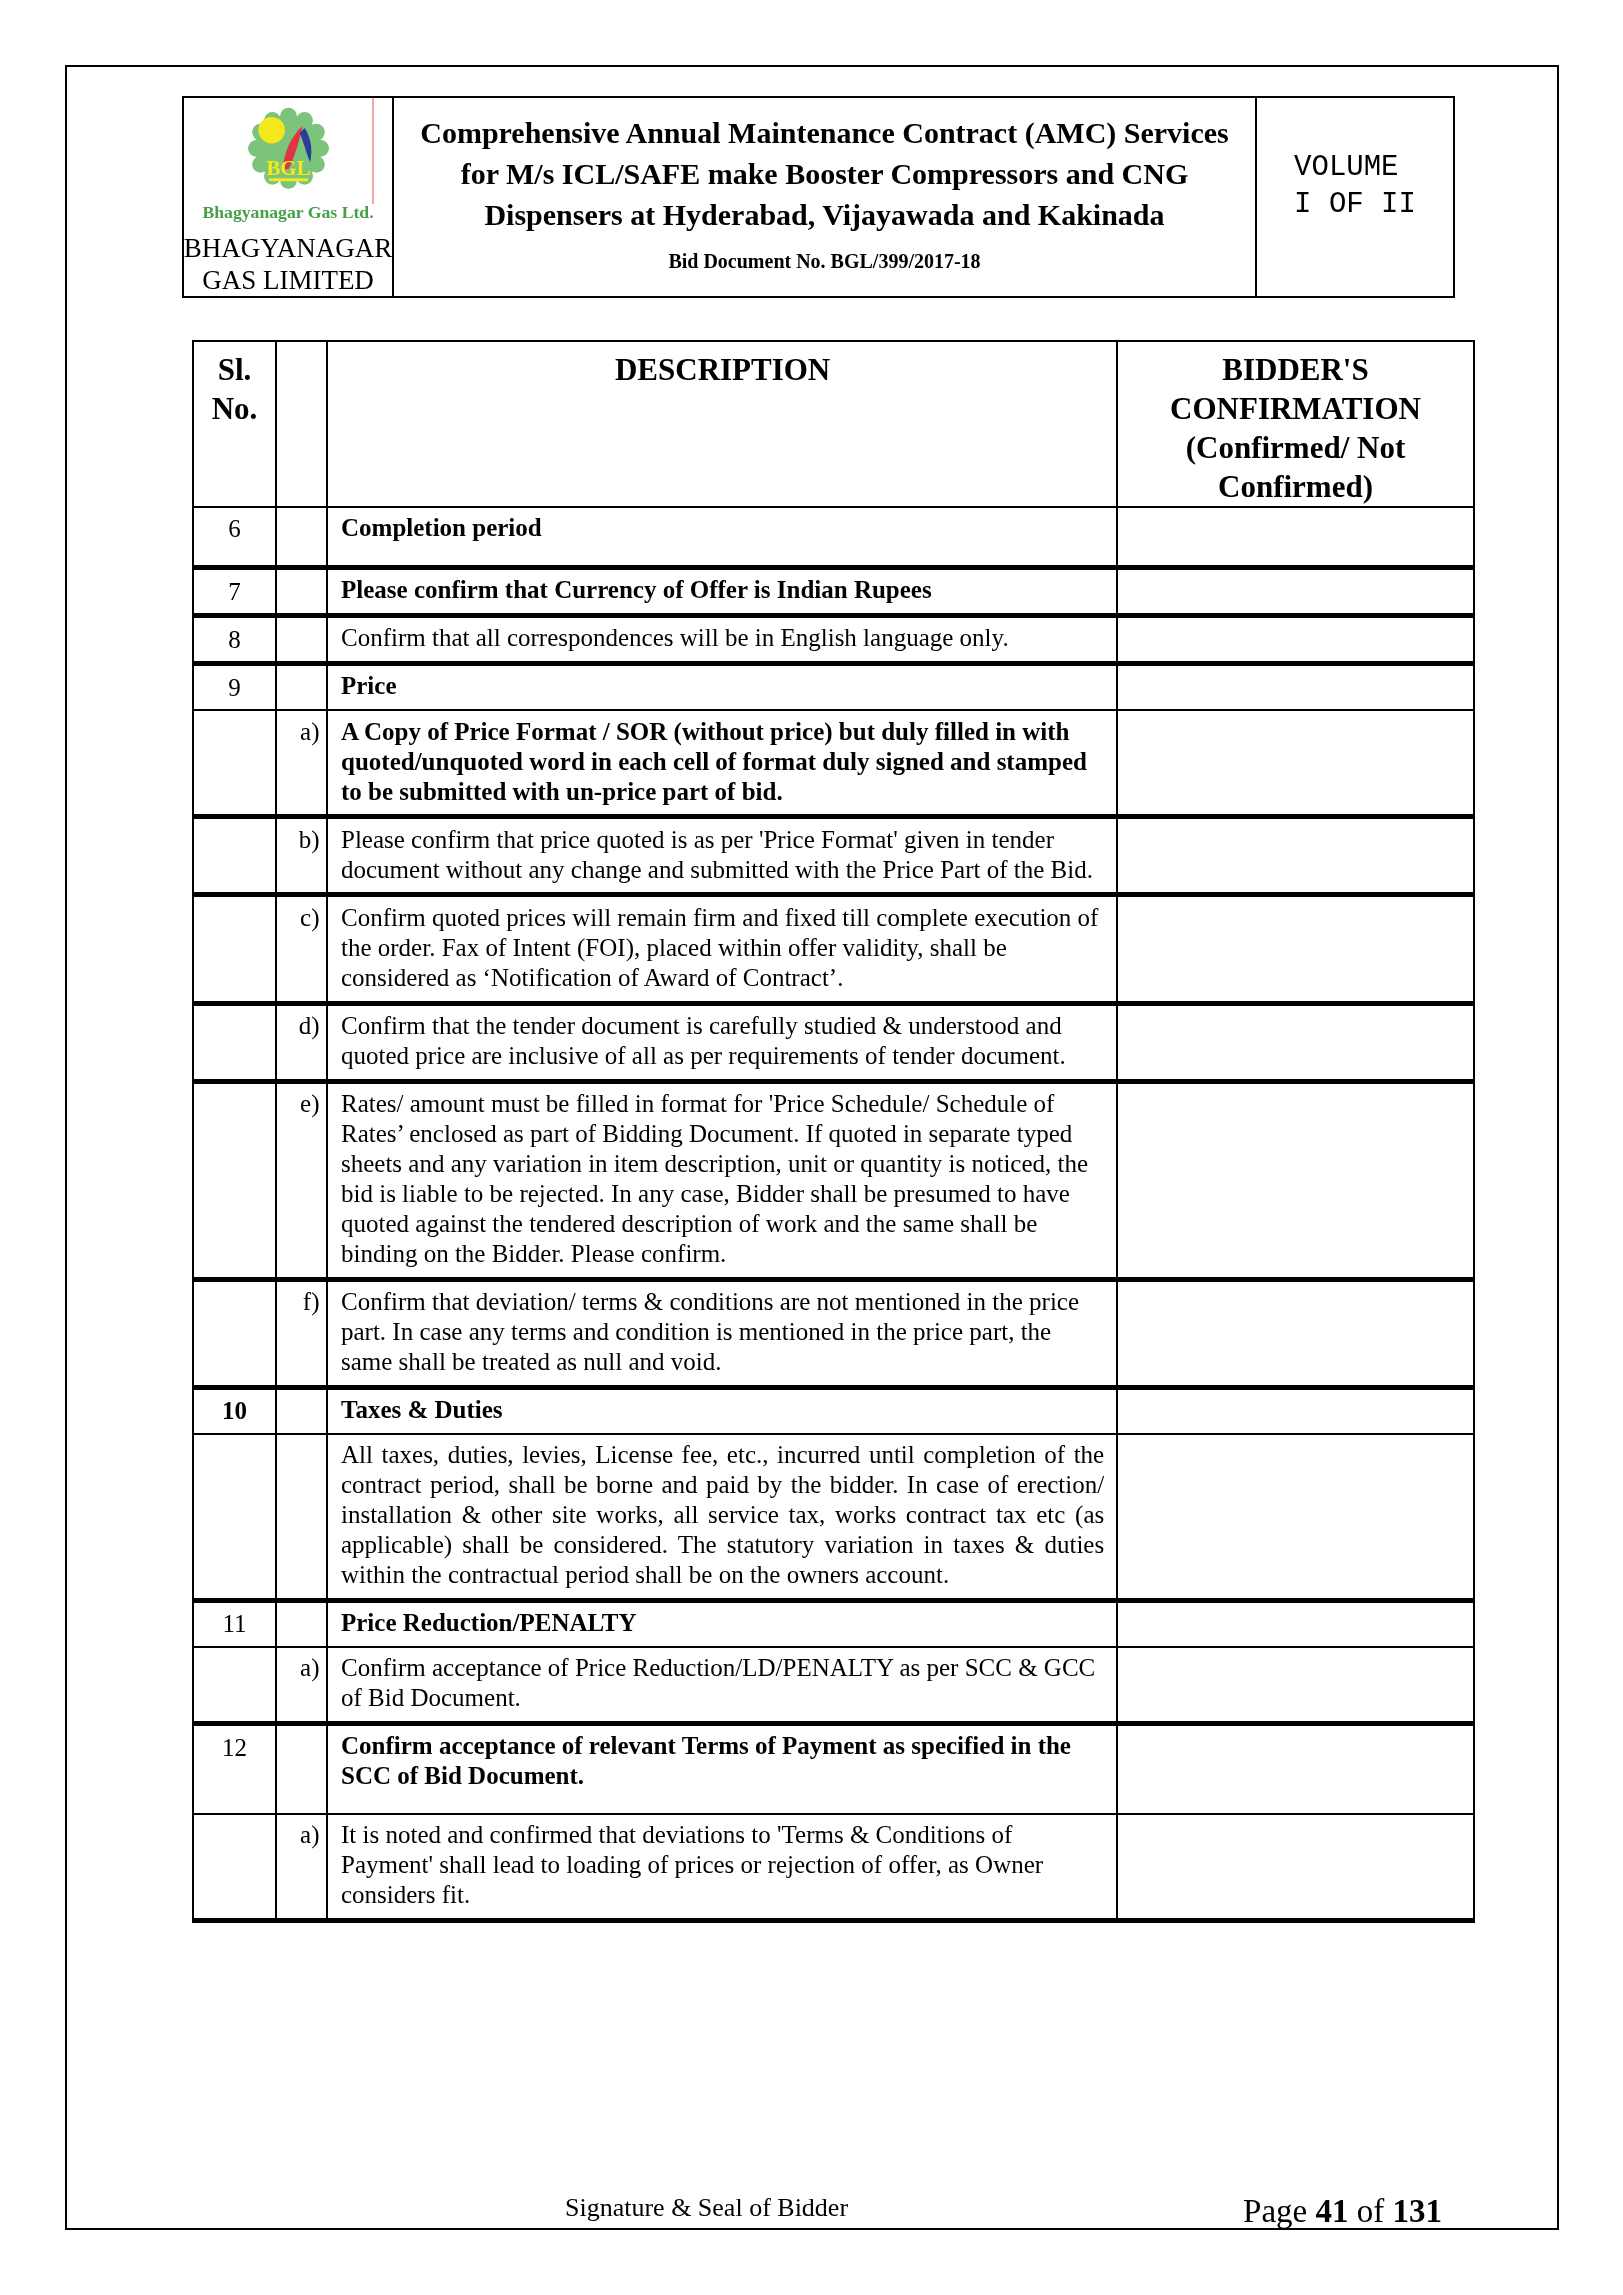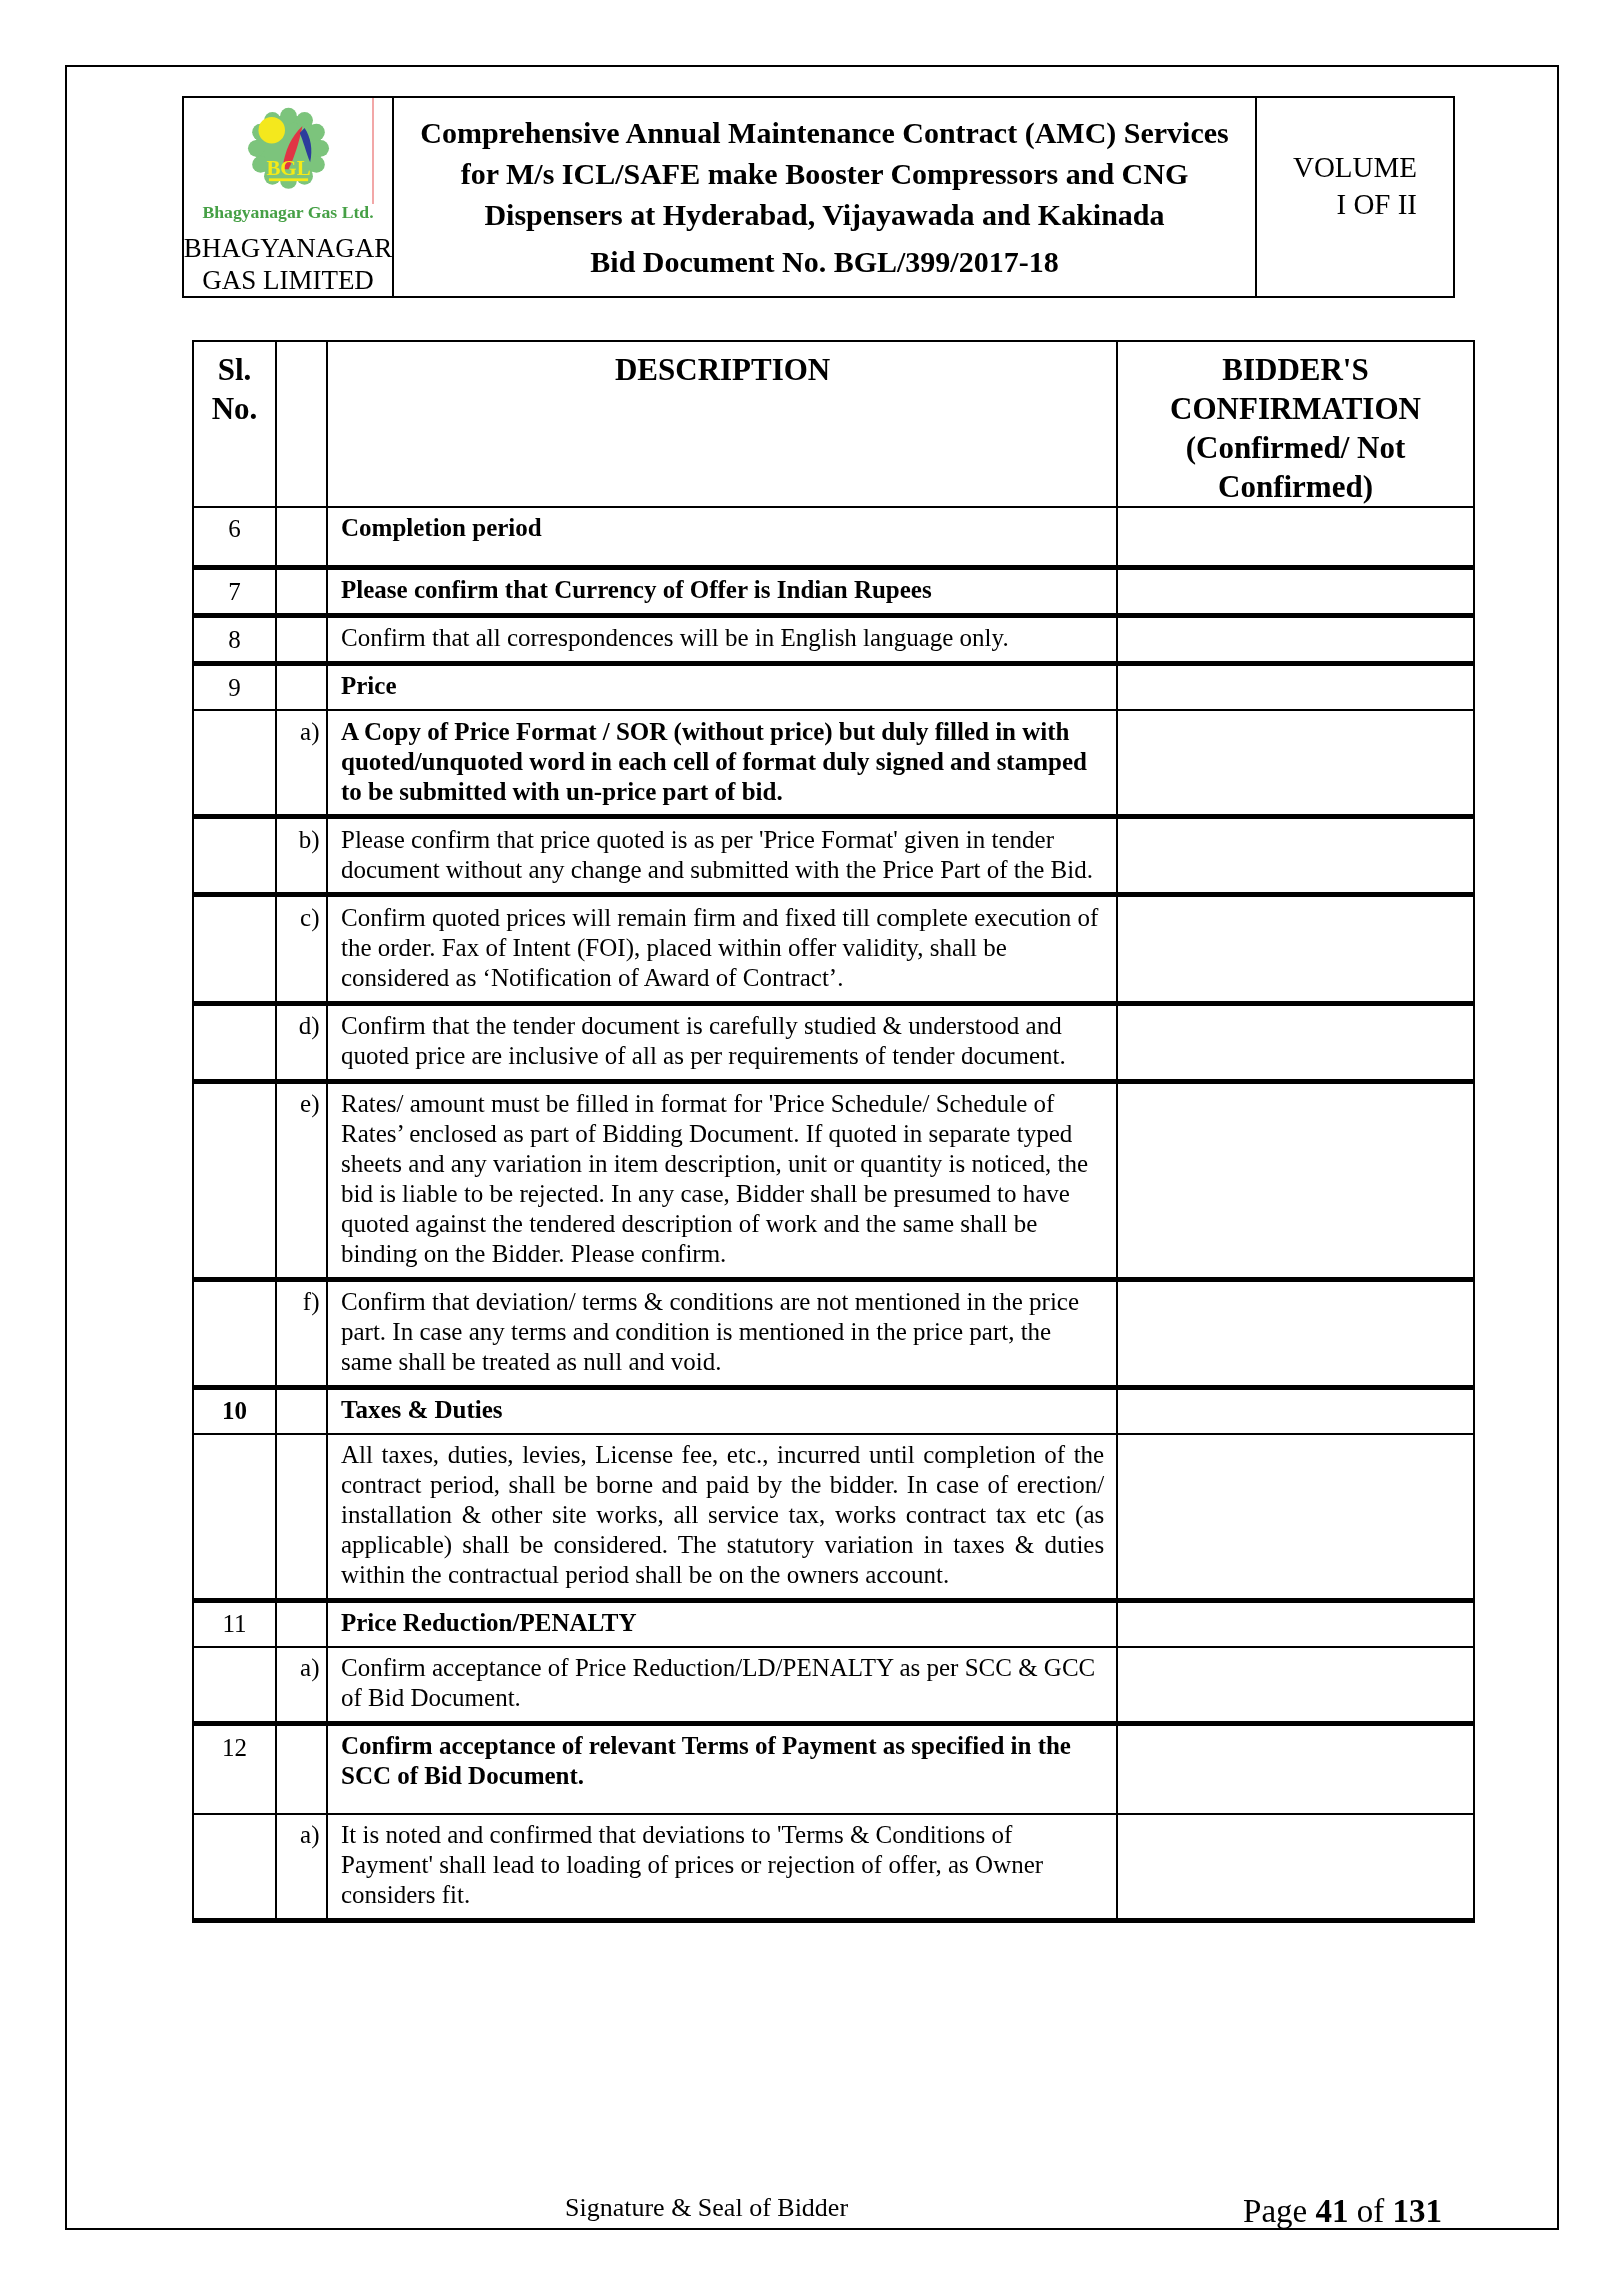--- a/index.html
+++ b/index.html
@@ -13,24 +13,24 @@
   .header-table { position:absolute; left:182px; top:96px; width:1273px; height:202px;
                   border:2.6px solid #000; display:flex; }
   .logo-cell { width:210px; border-right:2.6px solid #000; position:relative;
                display:flex; flex-direction:column; align-items:center; padding-top:6.5px; }
   .logo-edge-line { position:absolute; left:188px; top:0; width:2px; height:106px; }
   .logo-caption { font-size:17.7px; font-weight:bold; margin-top:-2.6px; }
   .company-name { font-size:27px; line-height:32px; text-align:center; margin-top:9.2px; color:#000; }
 
   .title-cell { flex:1; border-right:2.6px solid #000; text-align:center; padding:14.4px 25px 0 25px; }
   .doc-title { font-weight:bold; font-size:30px; line-height:41px; }
-  .bid-doc-no { font-weight:bold; font-size:30px; line-height:41px; margin-top:5.2px; }
+  .bid-doc-no { font-weight:bold; font-size:20px; line-height:41px; margin-top:5.2px; }
 
   .volume-cell { width:196px; display:flex; align-items:center; justify-content:center;
-                 text-align:right; font-size:29px; line-height:37px; padding-bottom:22px; }
+                 text-align:left; font-size:29px; line-height:37px; padding-bottom:22px;font-family:Liberation Mono, monospace; }
 
   
   table.main { position:absolute; left:192px; top:340px; width:1281px;
                border-collapse:collapse; border:2.6px solid #000; border-bottom:5.2px solid #000;
                table-layout:fixed; }
   table.main td { border:2px solid #000; border-bottom:none; vertical-align:top;
                   font-size:25px; line-height:30px; overflow:hidden; }
   table.main tr.thick td { border-top-width:5.2px; }
   td.sl { text-align:center; padding-top:6.5px; }
   td.letter { text-align:right; padding:5.2px 6.5px 0 0; }

